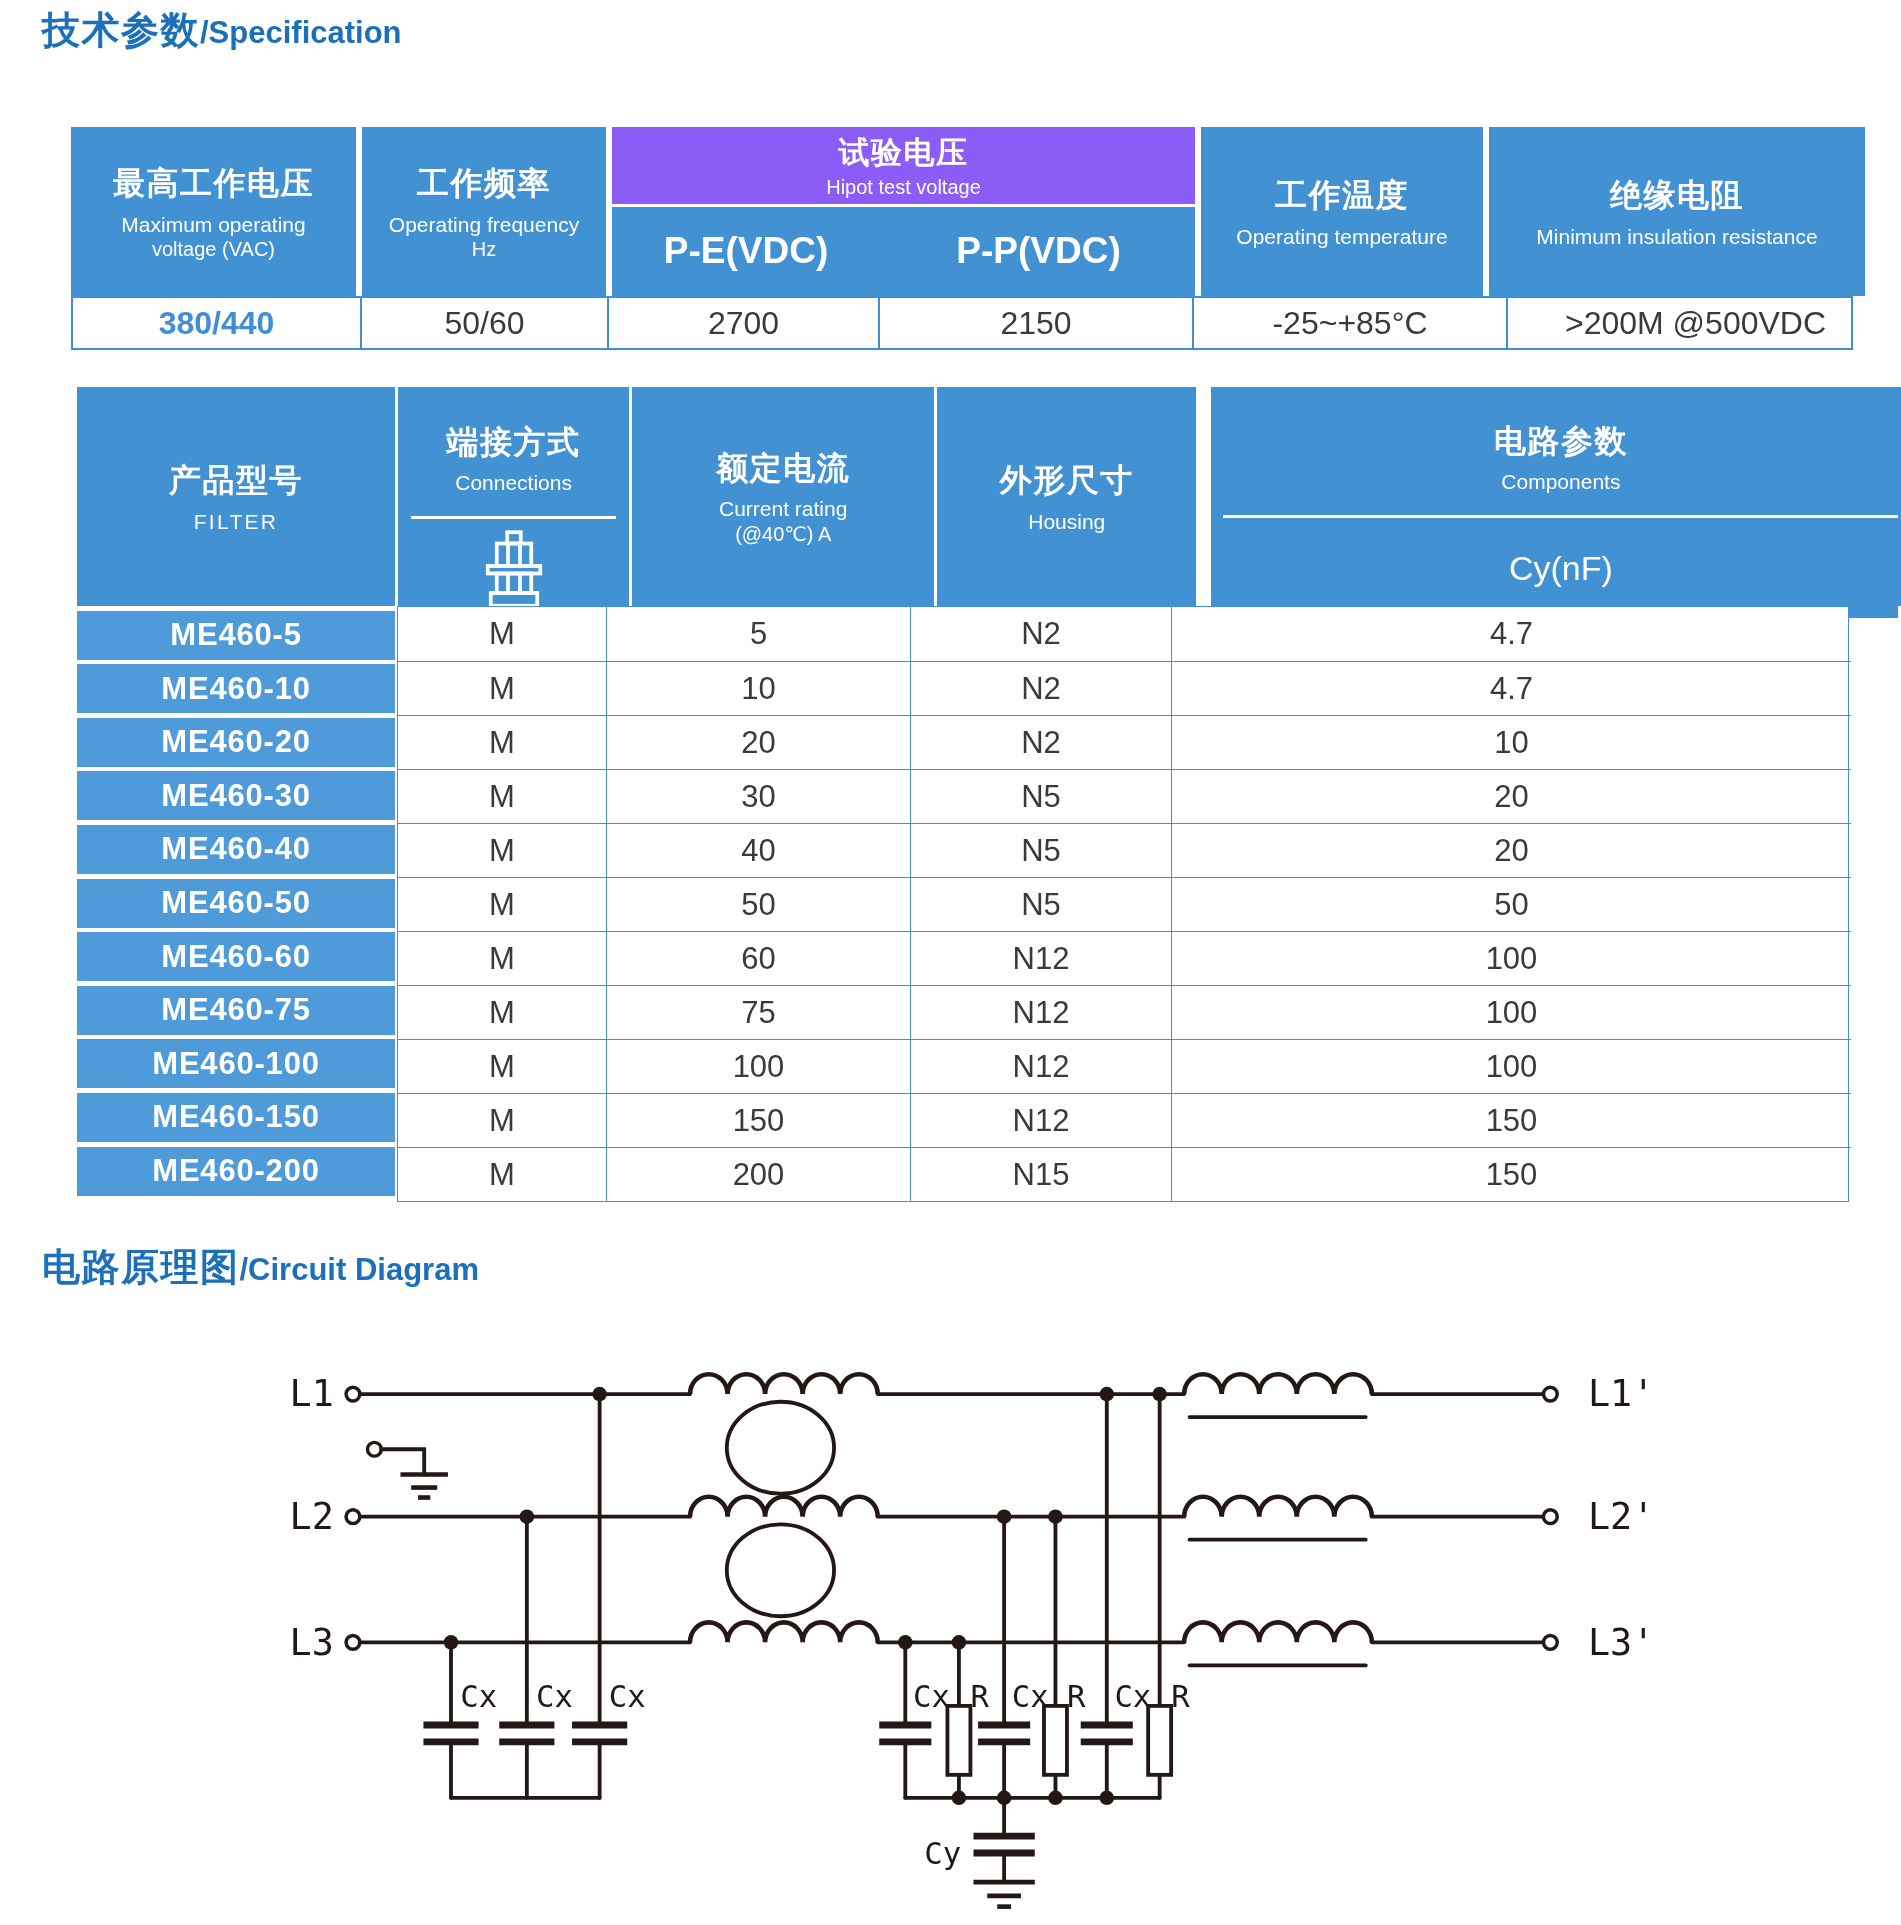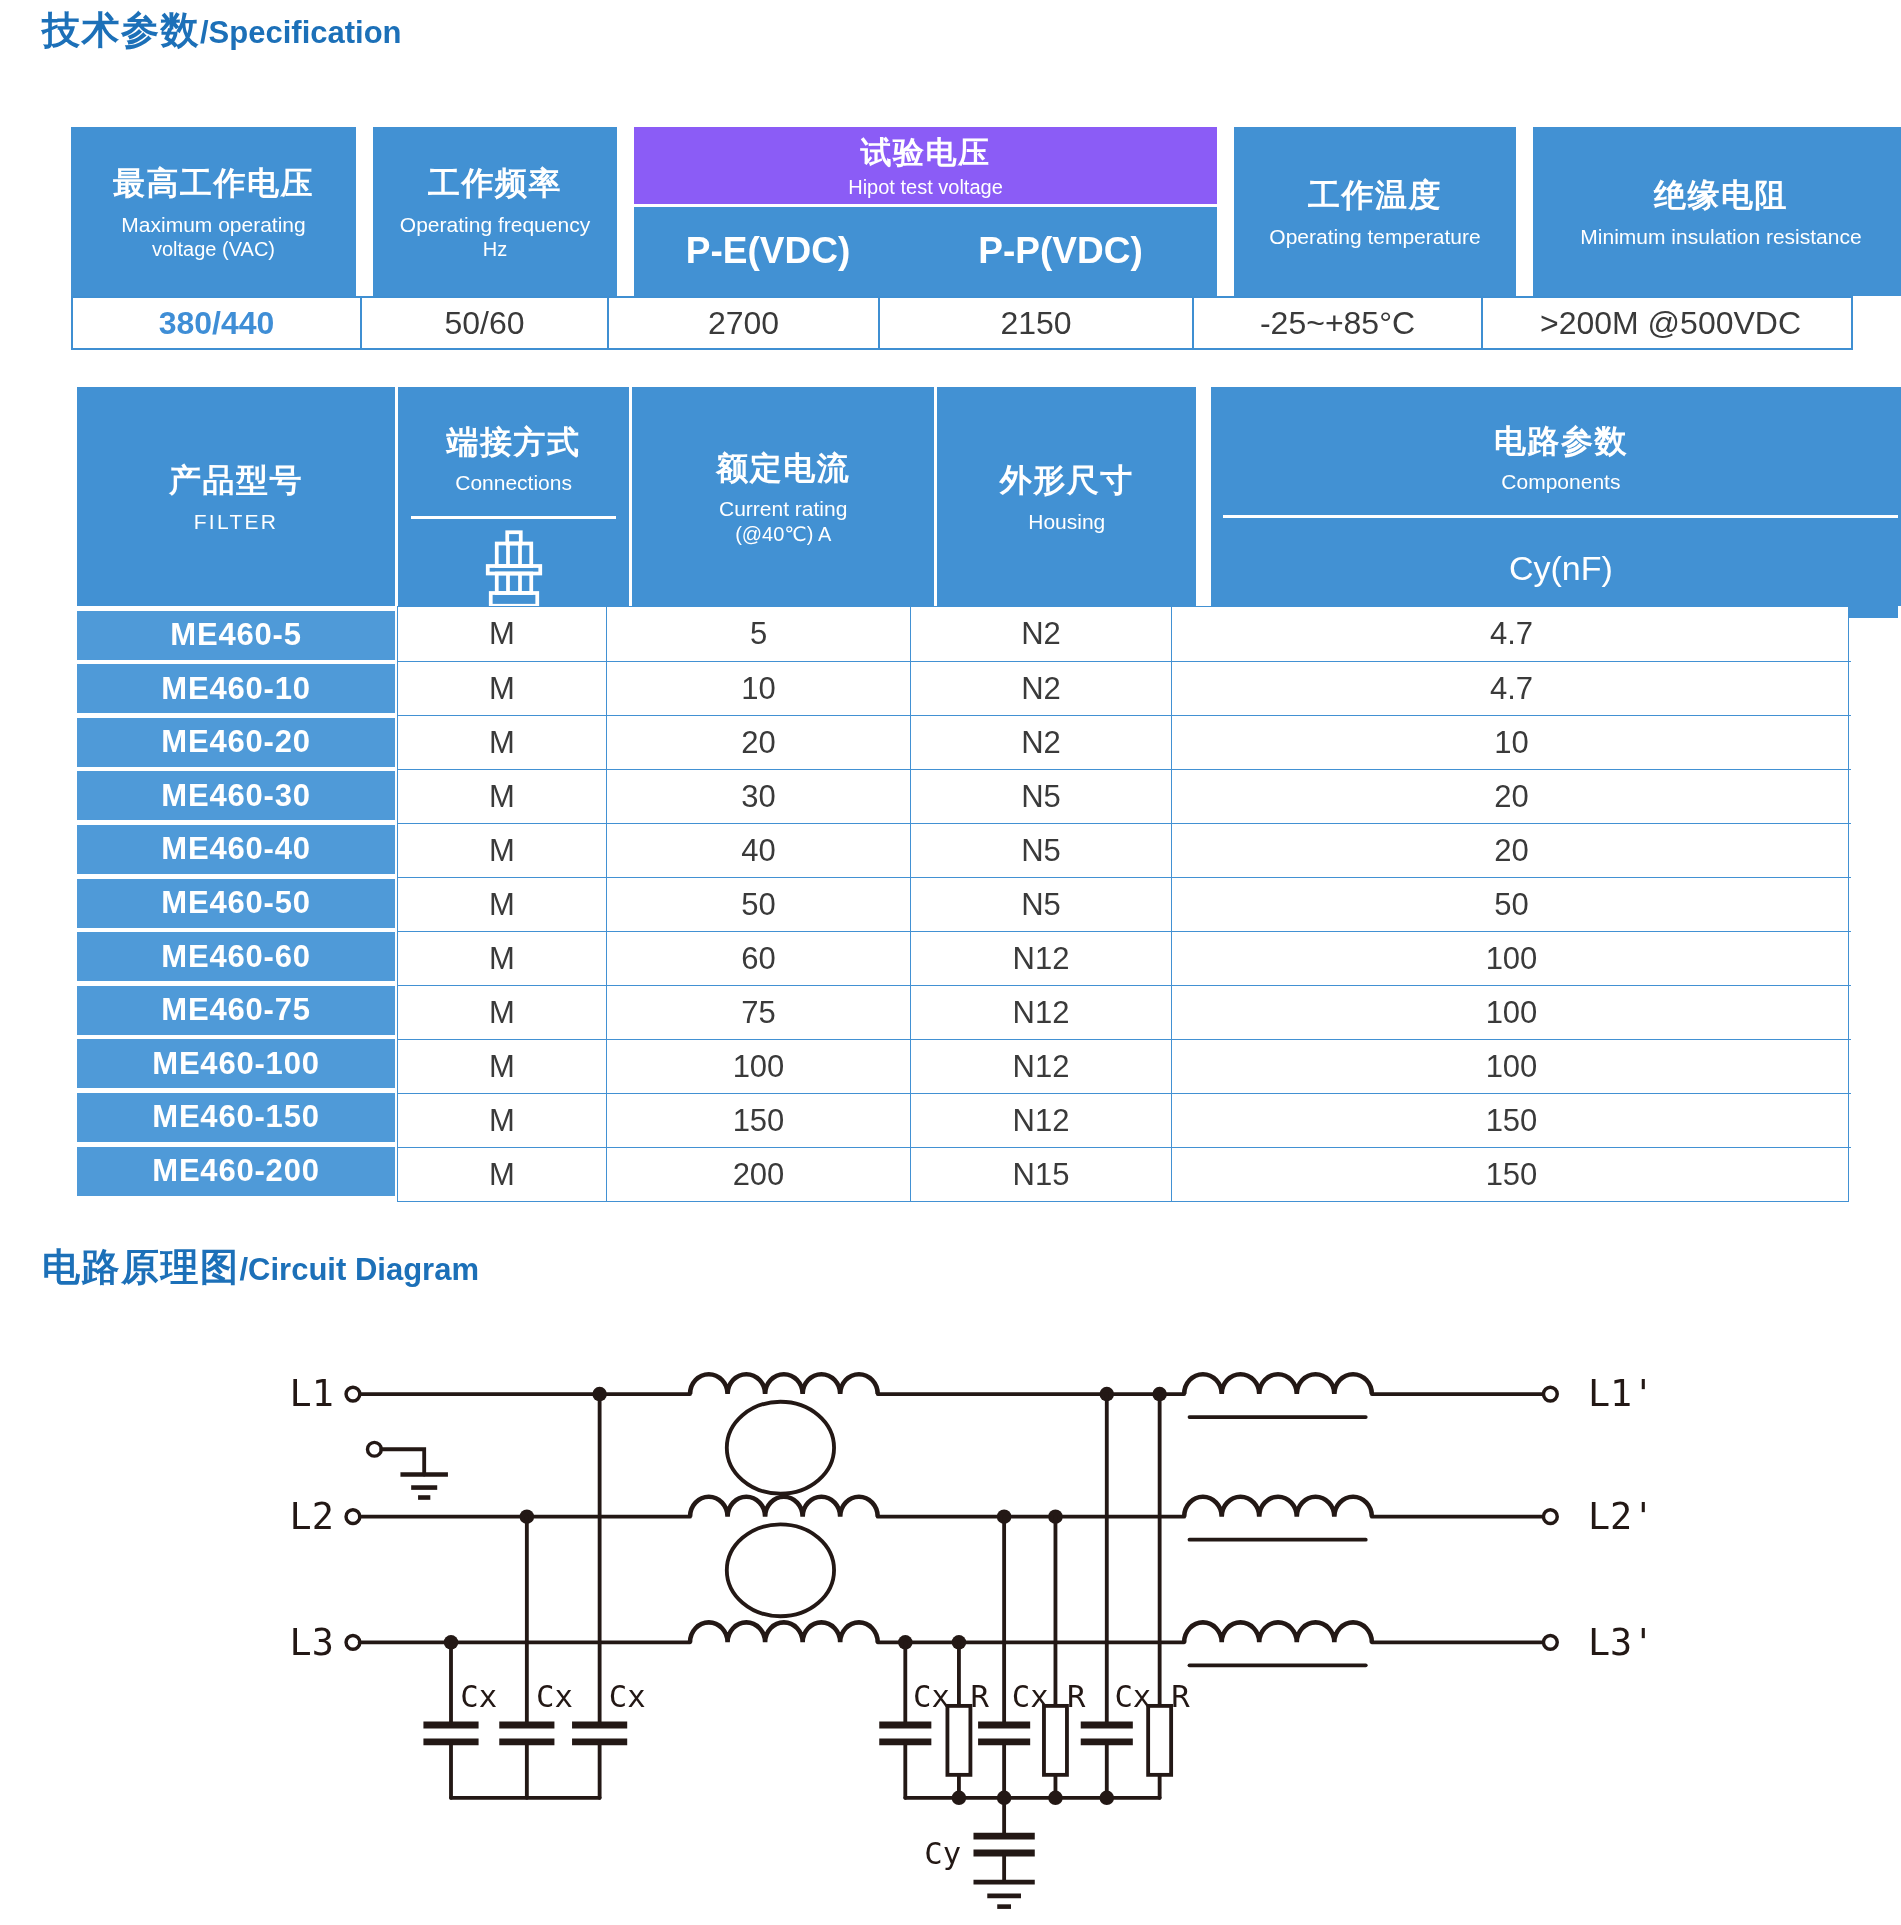--- a/index.html
+++ b/index.html
@@ -8,42 +8,42 @@
 
   
   .sec-title{position:absolute;left:42px;display:flex;align-items:baseline;color:#1c70b8;font-weight:bold;}
   .sec-title .zh{font-size:38px;letter-spacing:1.5px;}
   .sec-title .en{font-size:31px;}
   #spec-title{top:4.6px;}
   #circuit-title{top:1242px;}
 
   
   .t1{position:absolute;left:71px;top:127px;width:1782px;}
-  .t1-head{display:flex;gap:17px;height:169px;justify-content:space-between;}
+  .t1-head{display:flex;gap:6px;height:169px;justify-content:space-between;}
   .hcell{background:#4291d3;color:#fff;display:flex;flex-direction:column;
          align-items:center;justify-content:center;flex:none;}
   .zhh{font-size:32px;font-weight:600;letter-spacing:1.5px;}
   .enh{font-size:21px;margin-top:6.1px;}
   .enh2{font-size:20px;margin-top:1px;}
   .t1c1{width:285px;} .t1c2{width:244px;} .t1c3{width:583px;padding:0;display:block;}
   .t1c4{width:282px;} .t1c5{width:376px;}
   .c3top{height:77px;background:#8b5cf6;display:flex;flex-direction:column;align-items:center;justify-content:center;}
   .c3top .zhh{font-size:31px;}
   .c3top .enh{margin-top:1.5px;font-size:20px;}
   .c3div{height:3.1px;background:#fff;}
   .c3sub{display:flex;gap:3.1px;height:88px;}
   .c3sub .s{flex:none;background:#4291d3;display:flex;align-items:center;justify-content:center;
             font-size:37px;font-weight:600;color:#fff;}
   .s1{width:268px;} .s2{width:311px;}
   .t1-vals{display:flex;height:54px;border:2.3px solid #3f8fd2;box-sizing:border-box;background:#fff;}
   .v{box-sizing:border-box;flex:none;display:flex;align-items:center;justify-content:center;
      font-size:32px;color:#3a3a3a;}
   .v + .v{border-left:2.3px solid #3f8fd2;}
   .v1{width:287px;color:#3f8ed6;font-weight:600;} .v2{width:247px;} .v3{width:271px;}
-  .v4{width:314px;} .v5{width:289px;} .v6{width:377px;}
+  .v4{width:314px;} .v5{width:314px;} .v6{width:377px;}
 
   
   .t2{position:absolute;left:77px;top:387px;width:1772px;height:813px;}
   .t2-head{display:flex;gap:3.1px;height:219px;}
   .t2c1{width:318px;} .t2c2{width:205px;padding:13px;display:block;} .t2c3{width:302px;}
   .t2c4{width:259px;} .t2c5{width:675px;padding:12px;display:block;margin-left:12px;}
   .split-top{height:116px;background:#4291d3;display:flex;flex-direction:column;align-items:center;justify-content:center;}
   .split-div{height:3.1px;background:#fff;}
   .split-bot{height:100px;background:#4291d3;display:flex;flex-direction:column;align-items:center;justify-content:center;color:#fff;}
   .cy-sub{font-size:34px;}

